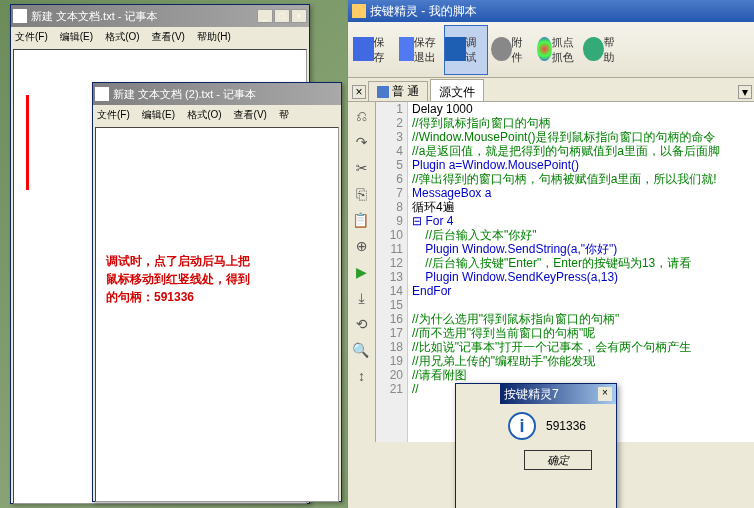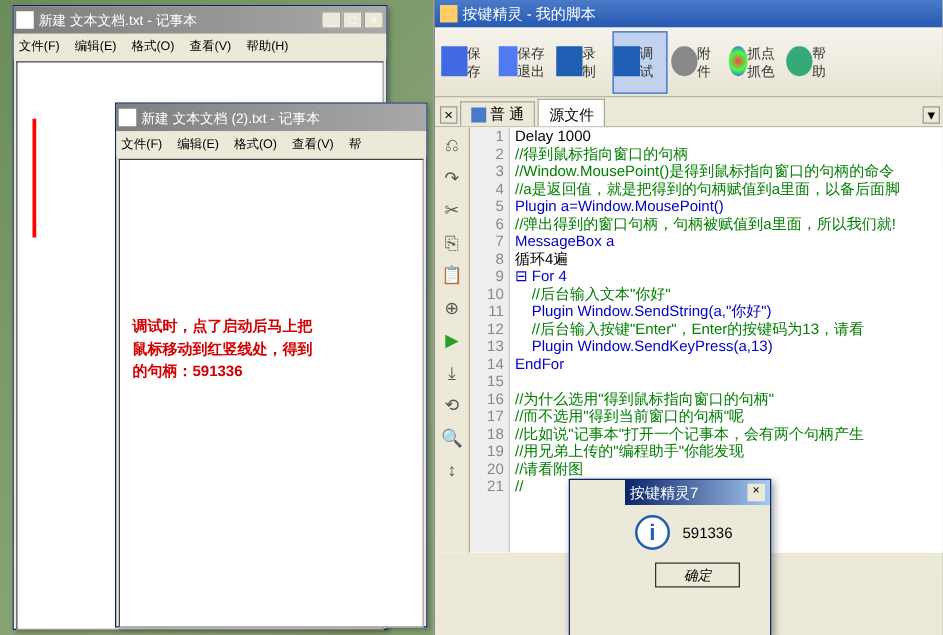--- a/index.html
+++ b/index.html
@@ -151,24 +151,20 @@
     <span>按键精灵 - 我的脚本</span>
   </div>
   <div class="toolbar">
     <div class="tbtn">
         <div class="ticn icn-save"></div>
         <div class="tlab">保 存</div>
       </div>
     <div class="tbtn">
         <div class="ticn icn-savex"></div>
         <div class="tlab">保存退出</div>
-      </div>
-    <div class="tbtn">
-        <div class="ticn icn-rec"></div>
-        <div class="tlab">录 制</div>
       </div>
     <div class="tbtn active">
         <div class="ticn icn-debug"></div>
         <div class="tlab">调 试</div>
       </div>
     <div class="tbtn">
         <div class="ticn icn-attach"></div>
         <div class="tlab">附 件</div>
       </div>
     <div class="tbtn">

